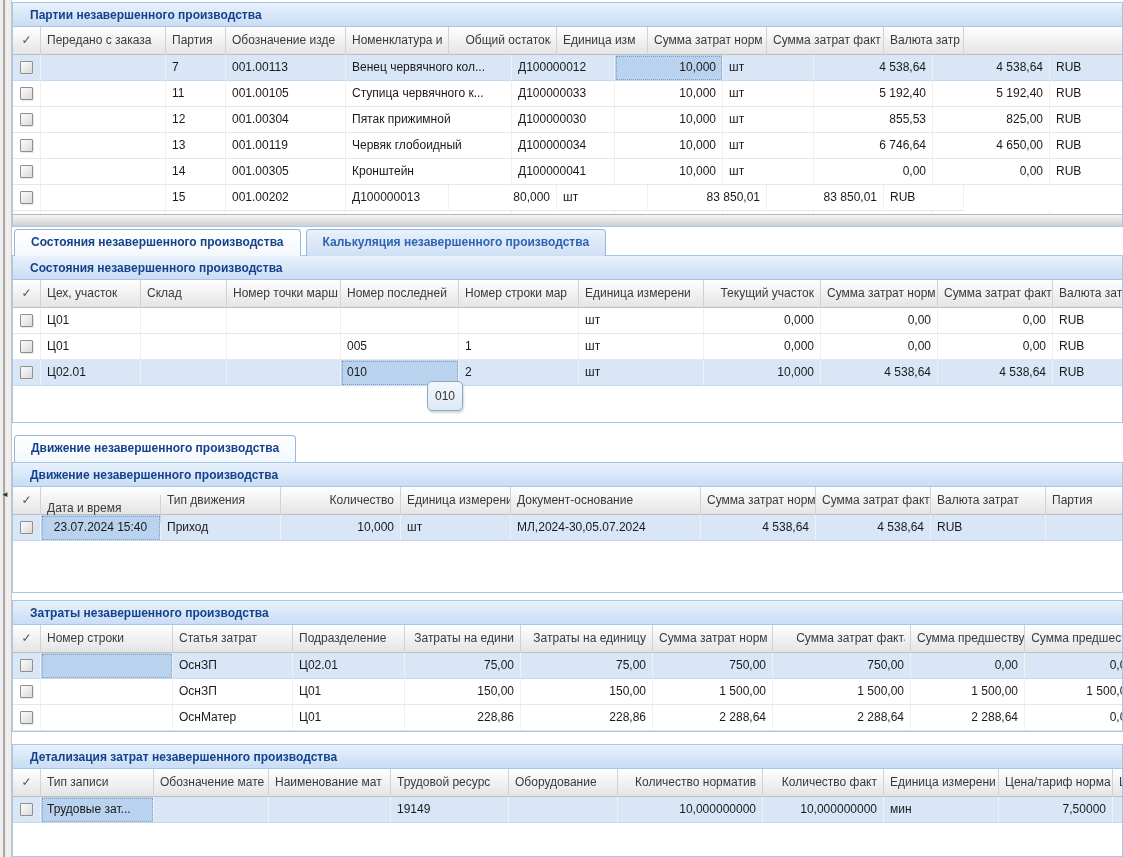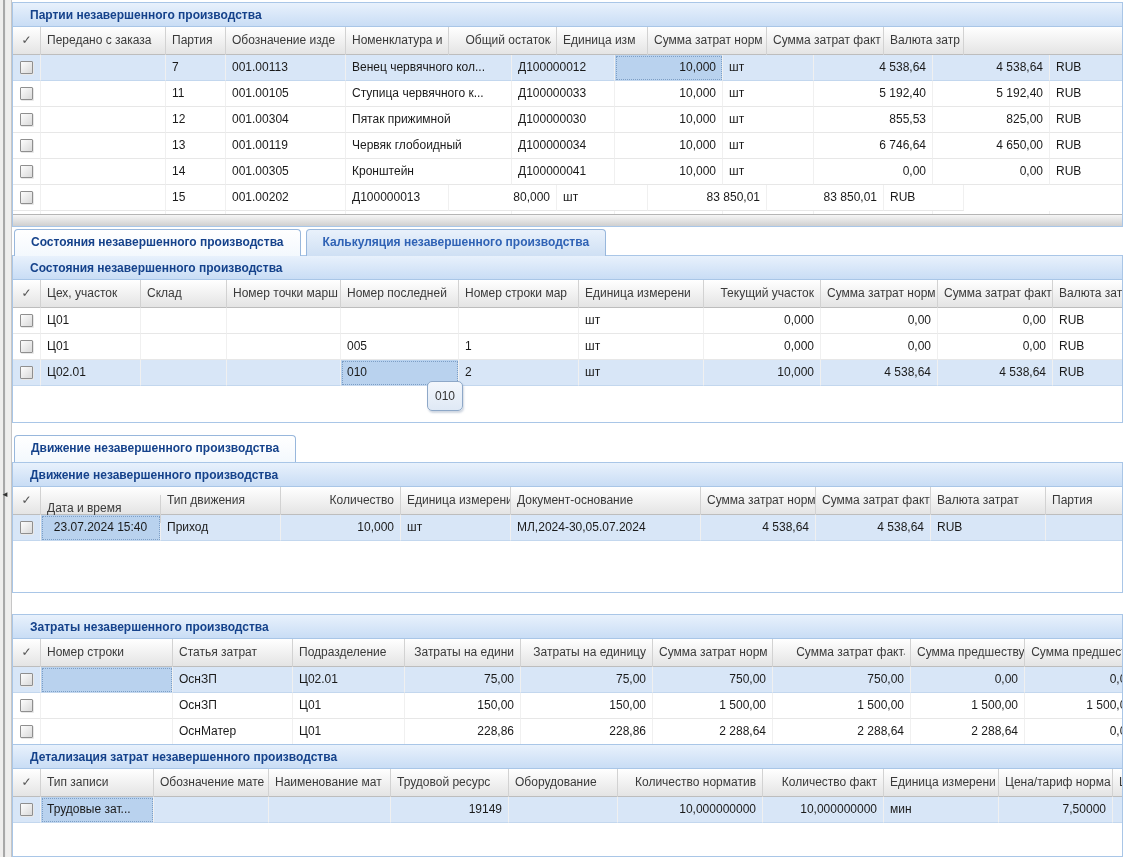--- a/index.html
+++ b/index.html
@@ -13,21 +13,21 @@
   .left-gutter::before { content:""; position:absolute; left:3px; top:0; bottom:0; width:2px;
                  background:#a8a8a8; border-right:1px solid #e9e9e9; }
   .collapse-arrow { position:absolute; left:1px; top:490px; font-size:8px; color:#333; z-index:3; }
 
   
   .panel { position:absolute; left:12px; width:1111px; background:#fff;
            border:1px solid #a9c6e7; overflow:hidden; }
   .p1 { top:2px;   height:225px; }
   .p2 { top:255px; height:168px; }
   .p3 { top:462px; height:131px; }
-  .p4 { top:614px; height:132px; }
+  .p4 { top:600px; height:132px; }
   .p5 { top:744px; height:113px; }
 
   .panel-title { height:24px; line-height:24px; padding-left:17px; font-weight:bold;
                  color:#15428b; background:linear-gradient(#e8f1fc,#c9ddf5);
                  border-bottom:1px solid #a9c6e7; white-space:nowrap; overflow:hidden; }
 
   .grid-header { display:flex; height:28px; background:linear-gradient(#ffffff,#e4e4e4);
                  border-bottom:1px solid #bdbdbd; }
   .hcell { flex:0 0 auto; height:28px; line-height:27px; padding:0 6px;
            border-right:1px solid #d2d2d2; color:#3a3a3a; white-space:nowrap;
@@ -383,21 +383,21 @@
         <div class="hcell" style="width: 30px;"><span>Ц</span></div>
       </div>
       <div class="grid-rows">
         <div class="grid-row sel">
           <div class="cell cbcol">
             <span class="checkbox"></span>
           </div>
           <div class="cell selcell" style="width: 113px;">Трудовые зат...</div>
           <div class="cell" style="width: 115px;"></div>
           <div class="cell" style="width: 122px;"></div>
-          <div class="cell" style="width: 118px; text-align: right;">19149</div>
+          <div class="cell" style="width: 118px;">19149</div>
           <div class="cell" style="width: 109px;"></div>
           <div class="cell r" style="width: 145px;">10,000000000</div>
           <div class="cell r" style="width: 121px;">10,000000000</div>
           <div class="cell" style="width: 115px;">мин</div>
           <div class="cell r" style="width: 114px;">7,50000</div>
           <div class="cell" style="width: 30px;"></div>
         </div>
       </div>
     </div>
 

